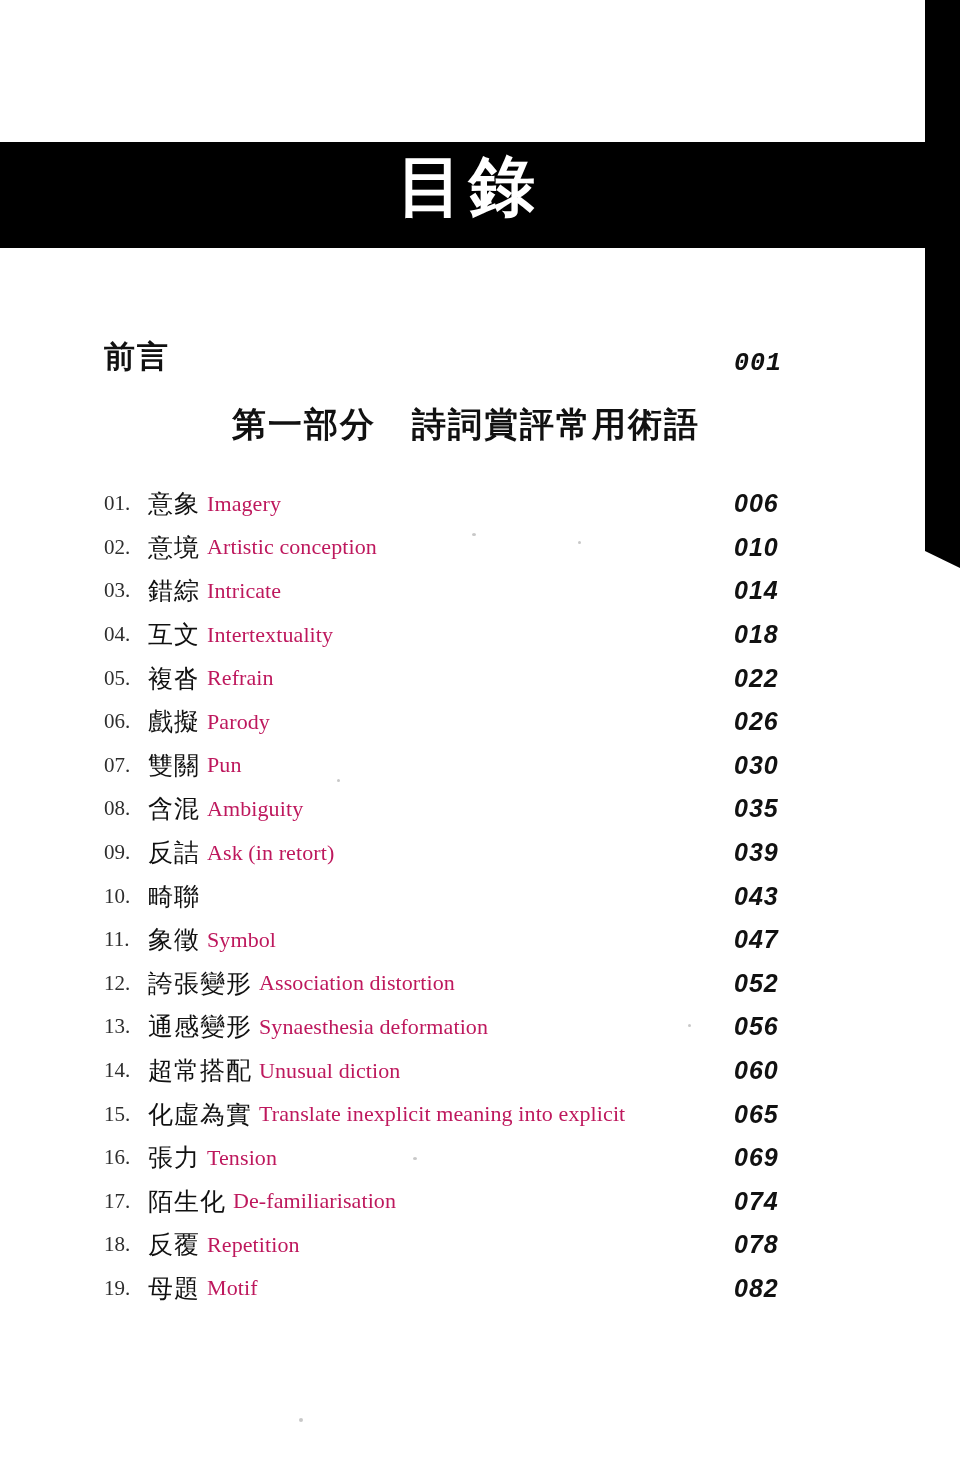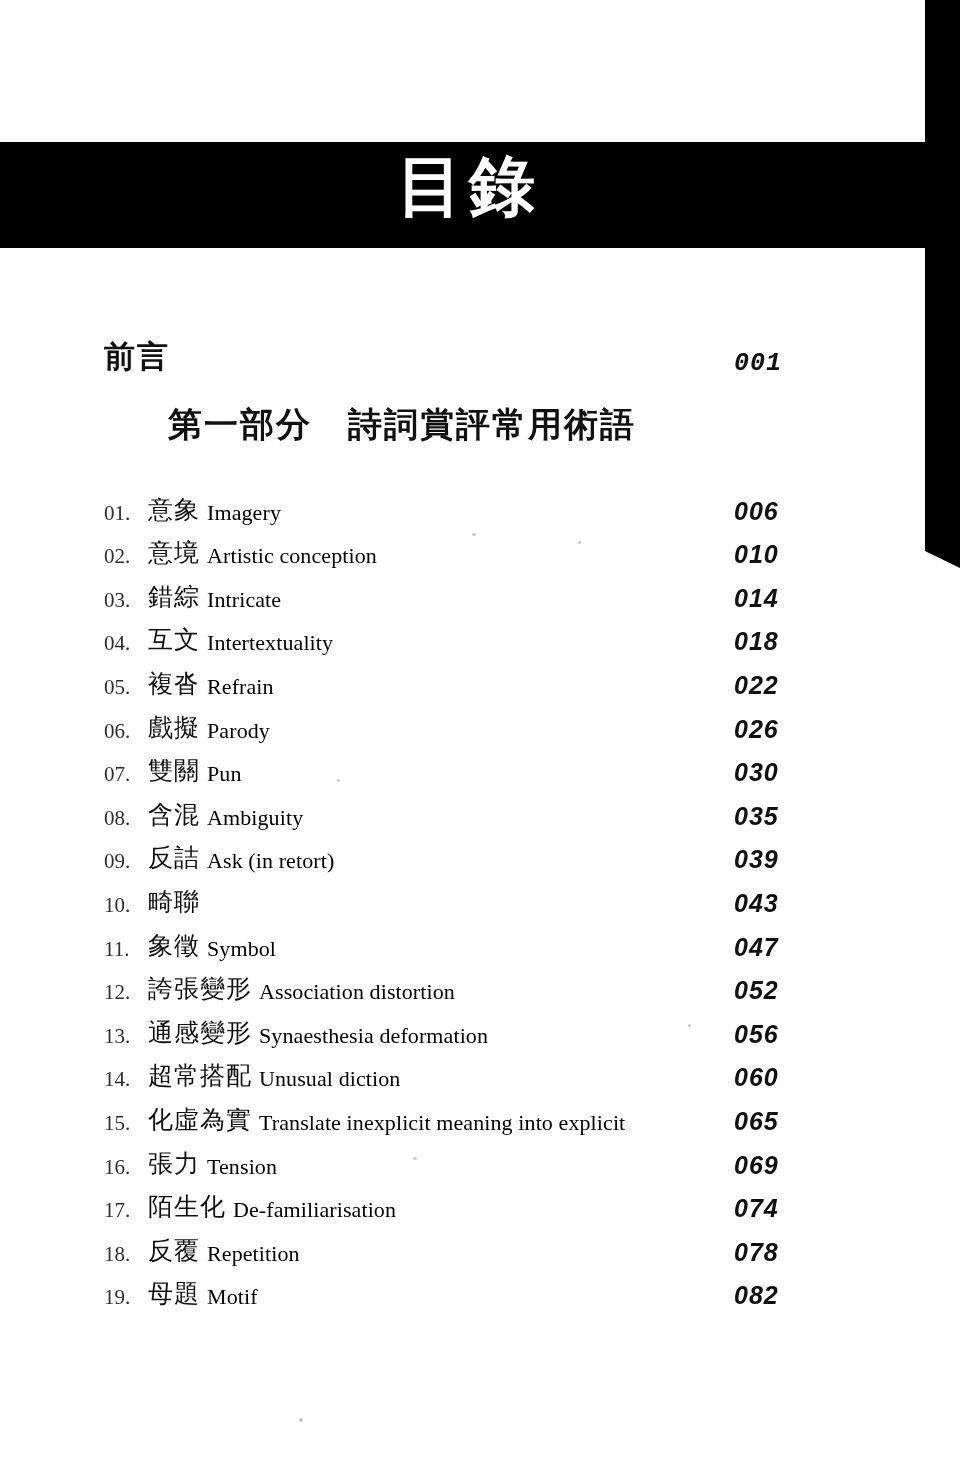--- a/index.html
+++ b/index.html
@@ -92,33 +92,33 @@
   }
 
   .part-heading {
     margin-top: 24px;
     margin-bottom: 34px;
     font-family: "Liberation Sans", "DejaVu Sans", sans-serif;
     font-weight: 700;
     font-size: 34px;
     letter-spacing: 2px;
     color: #111111;
-    text-align: center;
+    text-align: right;
     padding-right: 116px;
     white-space: pre;
   }
 
   .toc-list {
     list-style: none;
     margin: 0;
     padding: 0;
   }
   .toc-row {
     display: flex;
-    align-items: flex-end;
+    align-items: center;
     height: 43.6px;
   }
   .toc-num {
     flex: 0 0 auto;
     width: 44px;
     font-family: "Liberation Serif", "DejaVu Serif", serif;
     font-size: 21px;
     color: #2e2e2e;
     letter-spacing: 0px;
   }
@@ -127,21 +127,21 @@
     font-family: "Liberation Serif", "DejaVu Serif", serif;
     font-size: 25px;
     color: #111111;
     letter-spacing: 1px;
     margin-right: 7px;
   }
   .toc-en {
     flex: 0 1 auto;
     font-family: "Liberation Serif", "DejaVu Serif", serif;
     font-size: 22px;
-    color: #000000;
+    color: #be185d;
     letter-spacing: 0.1px;
     white-space: nowrap;
   }
   .toc-page {
     margin-left: auto;
     flex: 0 0 auto;
     width: 82px;
     padding-left: 44px;
     font-family: "Liberation Sans", "DejaVu Sans", sans-serif;
     font-weight: 700;

